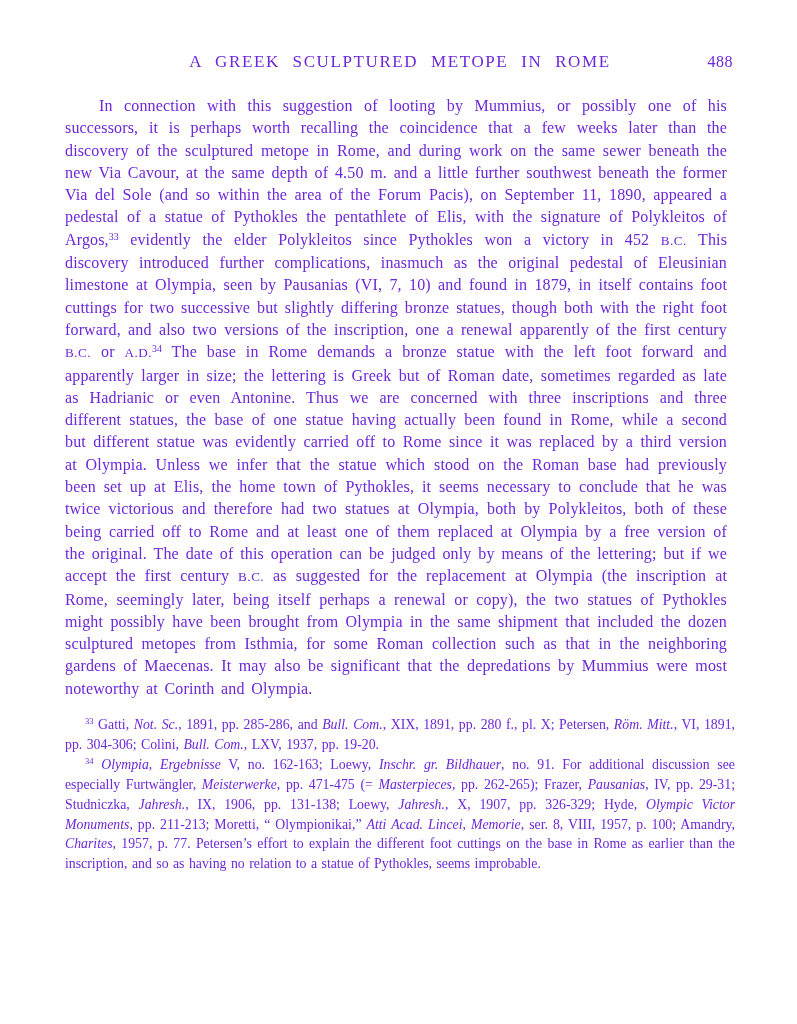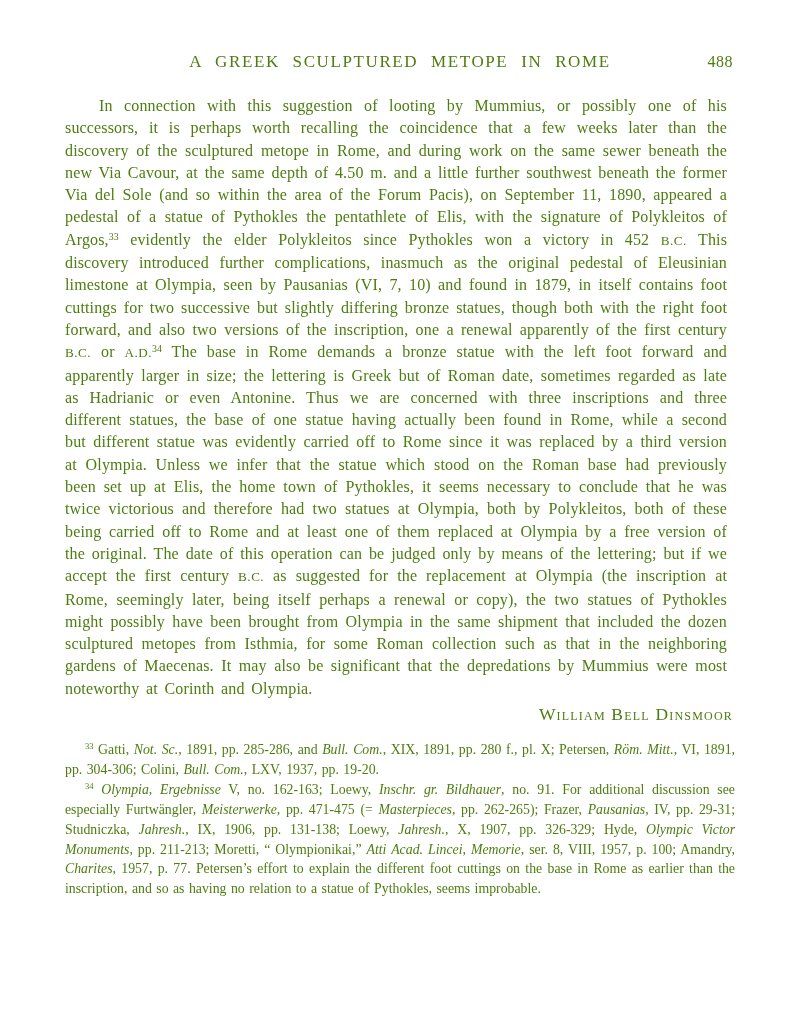--- a/index.html
+++ b/index.html
@@ -3,21 +3,21 @@
 <meta charset="utf-8">
 <style>
   html, body { margin: 0; padding: 0; }
   body { background: #e8e8e8; }
   .page {
     position: relative;
     width: 797px;
     height: 1024px;
     margin: 0 auto;
     background: #ffffff;
-    color: #4d7c0f;
+    color: #6d28d9;
     font-family: "Liberation Serif", "DejaVu Serif", serif;
     overflow: hidden;
   }
   .content {
     position: absolute;
     left: 65px;
     top: 52px;
     width: 670px;
   }
   .header {
@@ -88,21 +88,20 @@
 <div class="page">
   <div class="content">
 
     <div class="header">
       <div class="title">A GREEK SCULPTURED METOPE IN ROME</div>
       <div class="pagenum">488</div>
     </div>
 
     <p class="bodytext"><span>In connection with this suggestion of looting by Mummius, or possibly one of his successors, it is perhaps worth recalling the coincidence that a few weeks later than the discovery of the sculptured metope in Rome, and during work on the same sewer beneath the new Via Cavour, at the same depth of 4.50 m. and a little further southwest beneath the former Via del Sole (and so within the area of the Forum Pacis), on September 11, 1890, appeared a pedestal of a statue of Pythokles the pentathlete of Elis, with the signature of Polykleitos of Argos,</span><sup>33</sup><span> evidently the elder Polykleitos since Pythokles won a victory in 452 </span><span class="sc">B.C.</span><span> This discovery introduced further complications, inasmuch as the original pedestal of Eleusinian limestone at Olympia, seen by Pausanias (VI, 7, 10) and found in 1879, in itself contains foot cuttings for two successive but slightly differing bronze statues, though both with the right foot forward, and also two versions of the inscription, one a renewal apparently of the first century </span><span class="sc">B.C.</span><span> or </span><span class="sc">A.D.</span><sup>34</sup><span> The base in Rome demands a bronze statue with the left foot forward and apparently larger in size; the lettering is Greek but of Roman date, sometimes regarded as late as Hadrianic or even Antonine. Thus we are concerned with three inscriptions and three different statues, the base of one statue having actually been found in Rome, while a second but different statue was evidently carried off to Rome since it was replaced by a third version at Olympia. Unless we infer that the statue which stood on the Roman base had previously been set up at Elis, the home town of Pythokles, it seems necessary to conclude that he was twice victorious and therefore had two statues at Olympia, both by Polykleitos, both of these being carried off to Rome and at least one of them replaced at Olympia by a free version of the original. The date of this operation can be judged only by means of the lettering; but if we accept the first century </span><span class="sc">B.C.</span><span> as suggested for the replacement at Olympia (the inscription at Rome, seemingly later, being itself perhaps a renewal or copy), the two statues of Pythokles might possibly have been brought from Olympia in the same shipment that included the dozen sculptured metopes from Isthmia, for some Roman collection such as that in the neighboring gardens of Maecenas. It may also be significant that the depredations by Mummius were most noteworthy at Corinth and Olympia.</span></p>
 
-    <div class="signature">William Bell Dinsmoor</div>
 
 
     <div class="footnotes">
       <p class="footnote"><sup>33</sup><span> Gatti, </span><span class="it">Not. Sc.</span><span>, 1891, pp. 285-286, and </span><span class="it">Bull. Com.</span><span>, XIX, 1891, pp. 280 f., pl. X; Petersen, </span><span class="it">Röm. Mitt.</span><span>, VI, 1891, pp. 304-306; Colini, </span><span class="it">Bull. Com.</span><span>, LXV, 1937, pp. 19-20.</span></p>
       <p class="footnote"><sup>34</sup><span> </span><span class="it">Olympia, Ergebnisse</span><span> V, no. 162-163; Loewy, </span><span class="it">Inschr. gr. Bildhauer</span><span>, no. 91. For additional discussion see especially Furtwängler, </span><span class="it">Meisterwerke</span><span>, pp. 471-475 (= </span><span class="it">Masterpieces</span><span>, pp. 262-265); Frazer, </span><span class="it">Pausanias</span><span>, IV, pp. 29-31; Studniczka, </span><span class="it">Jahresh.</span><span>, IX, 1906, pp. 131-138; Loewy, </span><span class="it">Jahresh.</span><span>, X, 1907, pp. 326-329; Hyde, </span><span class="it">Olympic Victor Monuments</span><span>, pp. 211-213; Moretti, “ Olympionikai,” </span><span class="it">Atti Acad. Lincei, Memorie</span><span>, ser. 8, VIII, 1957, p. 100; Amandry, </span><span class="it">Charites</span><span>, 1957, p. 77. Petersen’s effort to explain the different foot cuttings on the base in Rome as earlier than the inscription, and so as having no relation to a statue of Pythokles, seems improbable.</span></p>
     </div>
 
   </div>
 </div>
 

